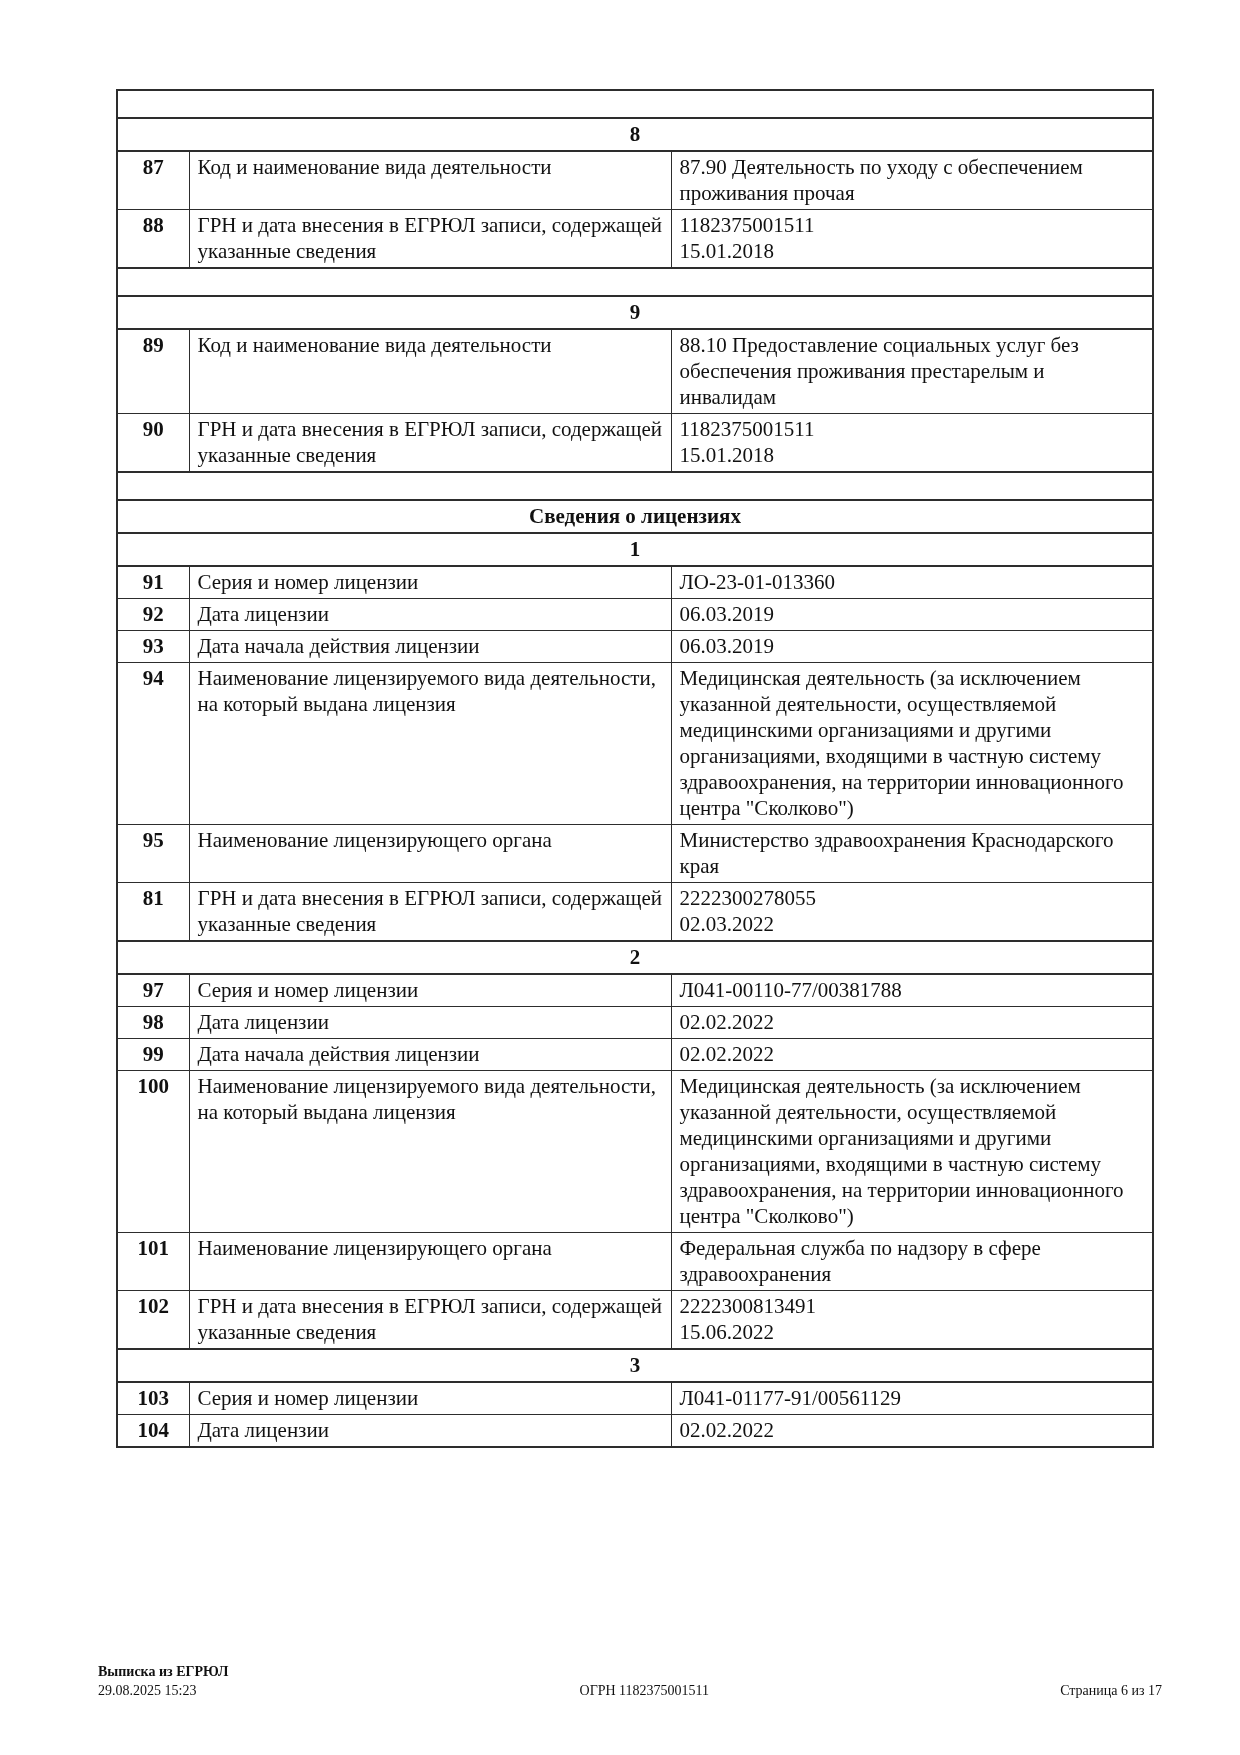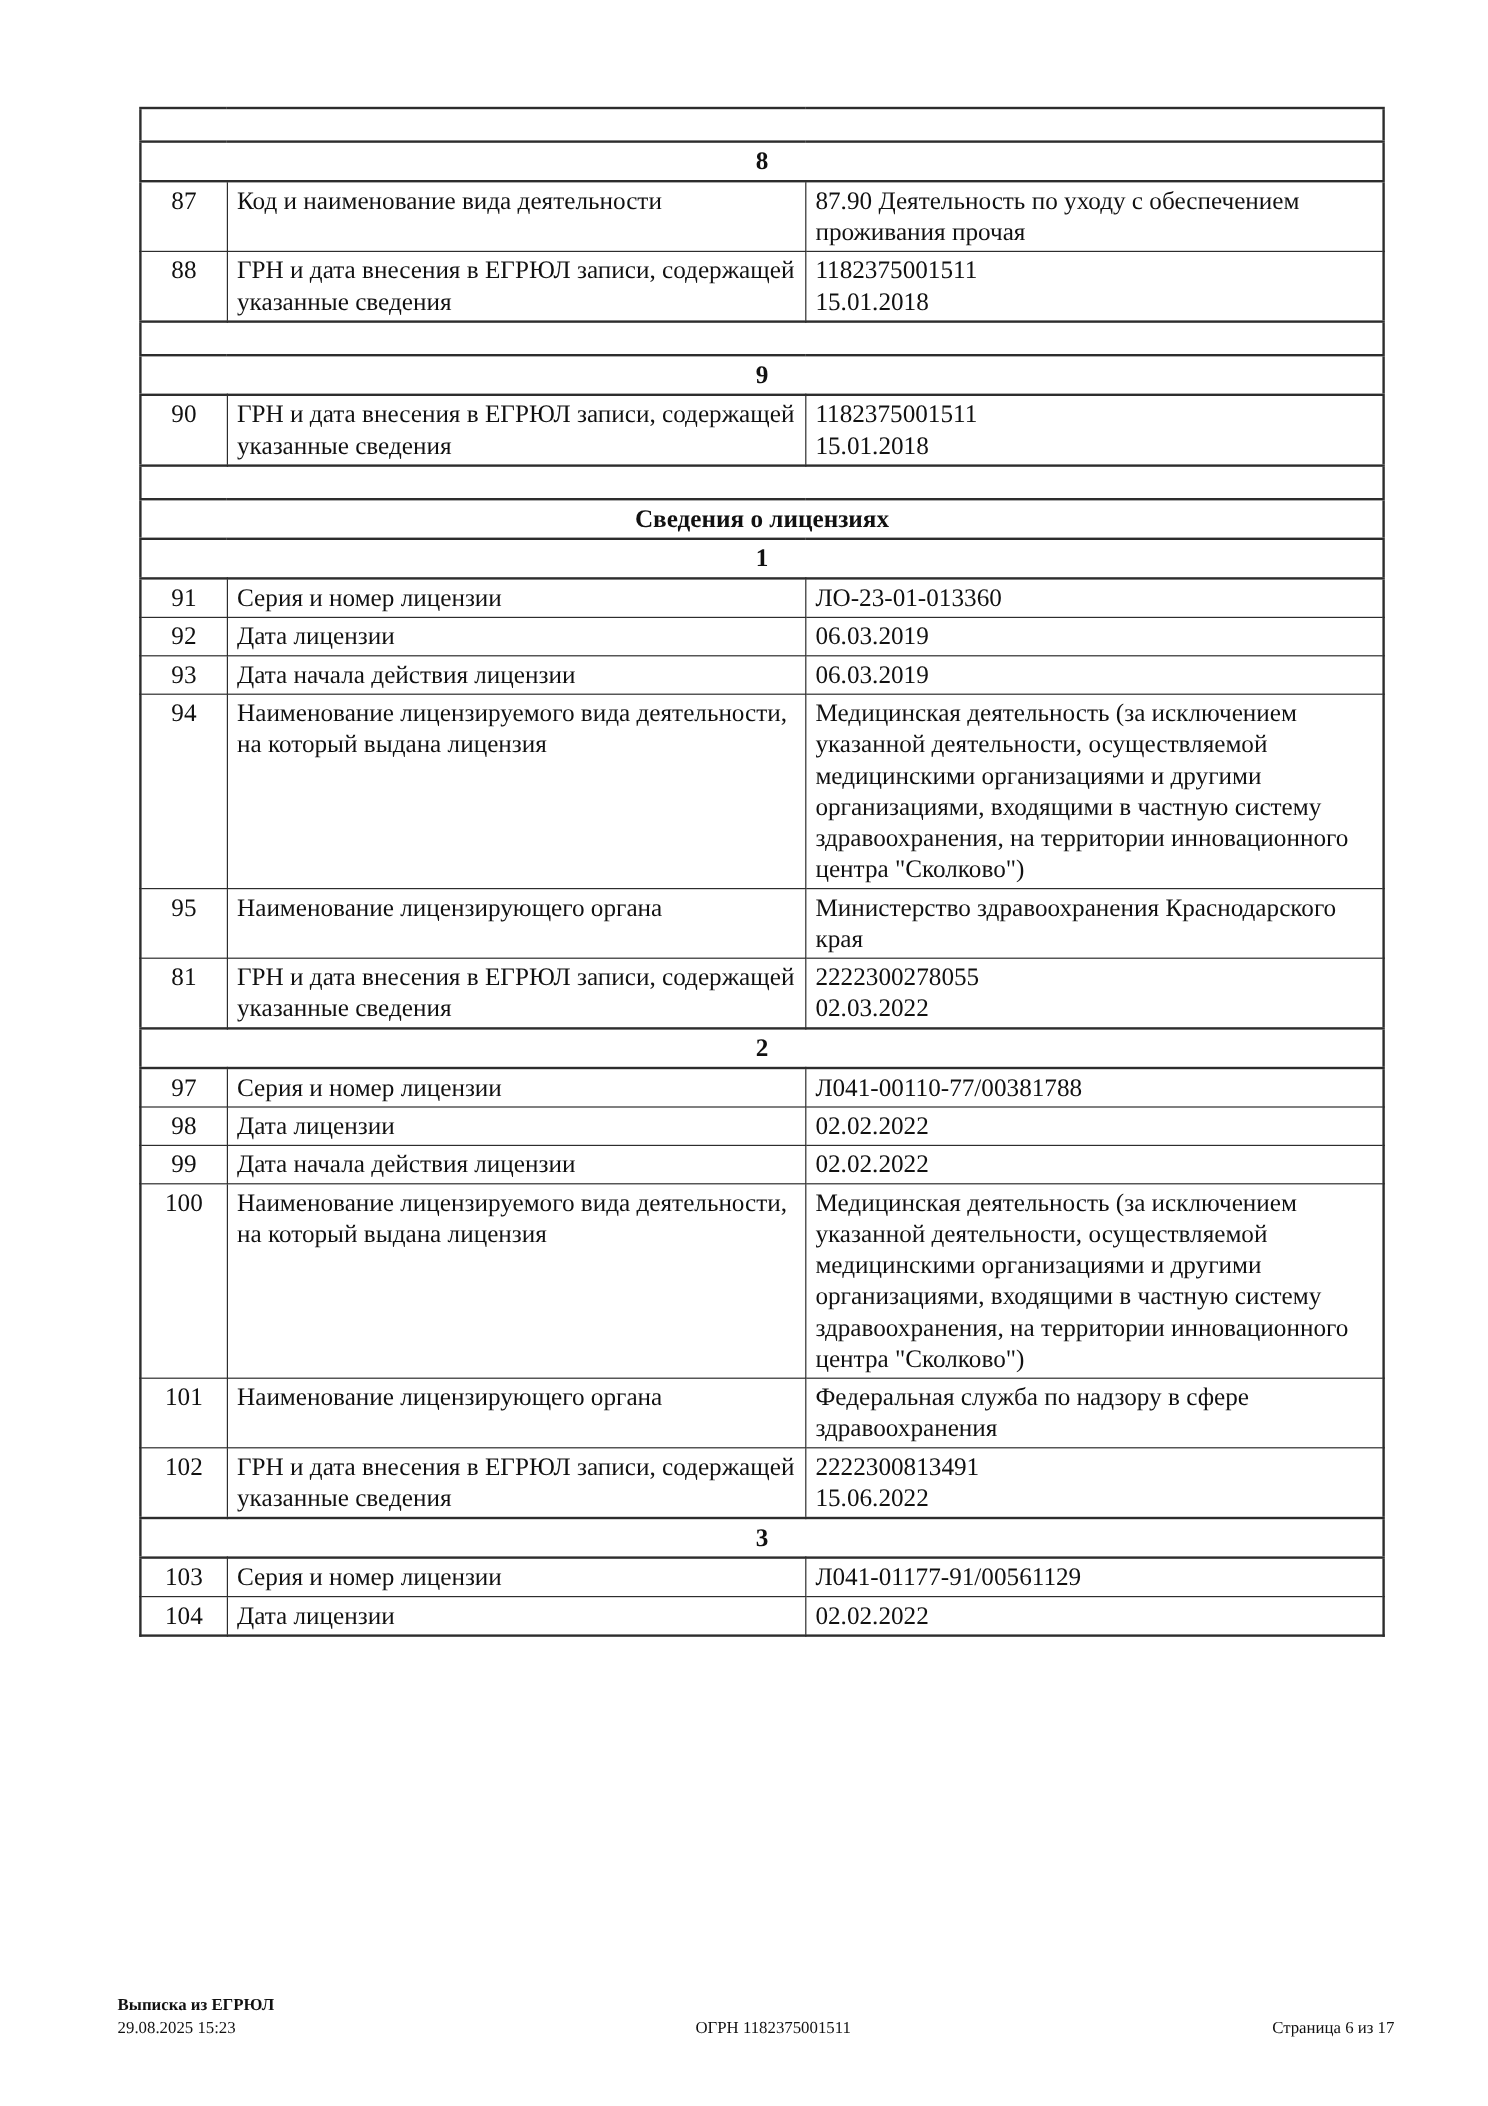--- a/index.html
+++ b/index.html
@@ -40,21 +40,21 @@
     border-top: 2px solid #2d2d2d;
     border-bottom: 2px solid #2d2d2d;
   }
   tr.row-header td, tr.row-title td {
     text-align: center;
     font-weight: bold;
     height: 31px;
     border-top: 2px solid #2d2d2d;
     border-bottom: 2px solid #2d2d2d;
   }
-  td.cell-num { text-align: center; }
+  td.cell-num { text-align: center; font-weight: bold; }
   td.cell-value { white-space: pre-line; }
   td.cell-label { padding-right: 4px; margin-left: 46px; }
 
   .footer {
     position: absolute;
     left: 98px;
     top: 1662px;
     width: 1064px;
     display: flex;
     justify-content: space-between;
@@ -98,20 +98,25 @@
   </tr>
 
   <tr class="row-spacer">
     <td colspan="3"></td>
   </tr>
 
   <tr class="row-header">
     <td colspan="3">9</td>
   </tr>
 
+  <tr class="row-data">
+    <td class="cell-num">89</td>
+    <td class="cell-label">Код и наименование вида деятельности</td>
+    <td class="cell-value">88.10 Предоставление социальных услуг без обеспечения проживания престарелым и инвалидам</td>
+  </tr>
 
   <tr class="row-data">
     <td class="cell-num">90</td>
     <td class="cell-label">ГРН и дата внесения в ЕГРЮЛ записи, содержащей указанные сведения</td>
     <td class="cell-value">1182375001511
 15.01.2018</td>
   </tr>
 
   <tr class="row-spacer">
     <td colspan="3"></td>

